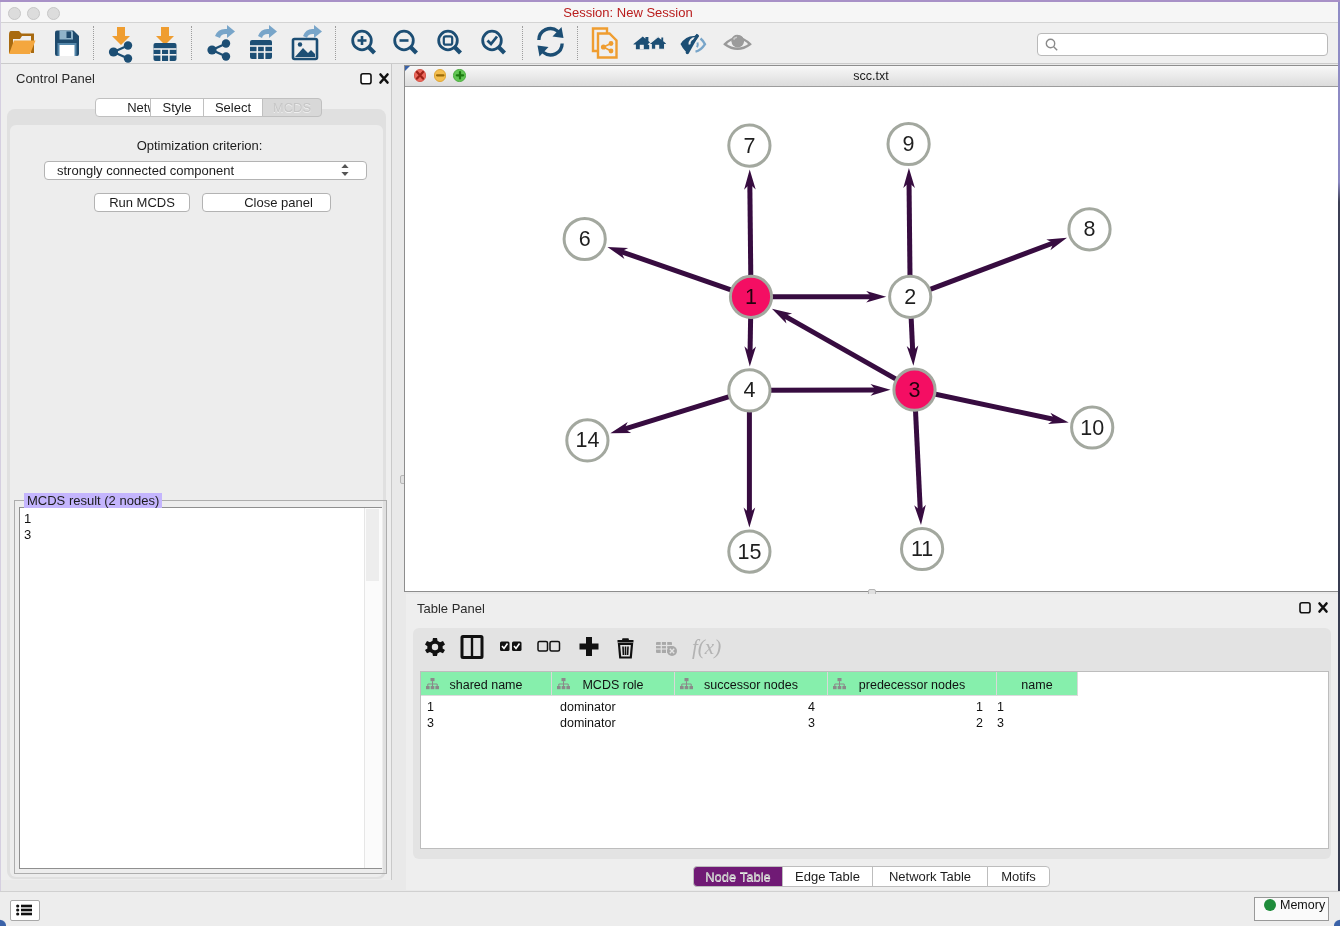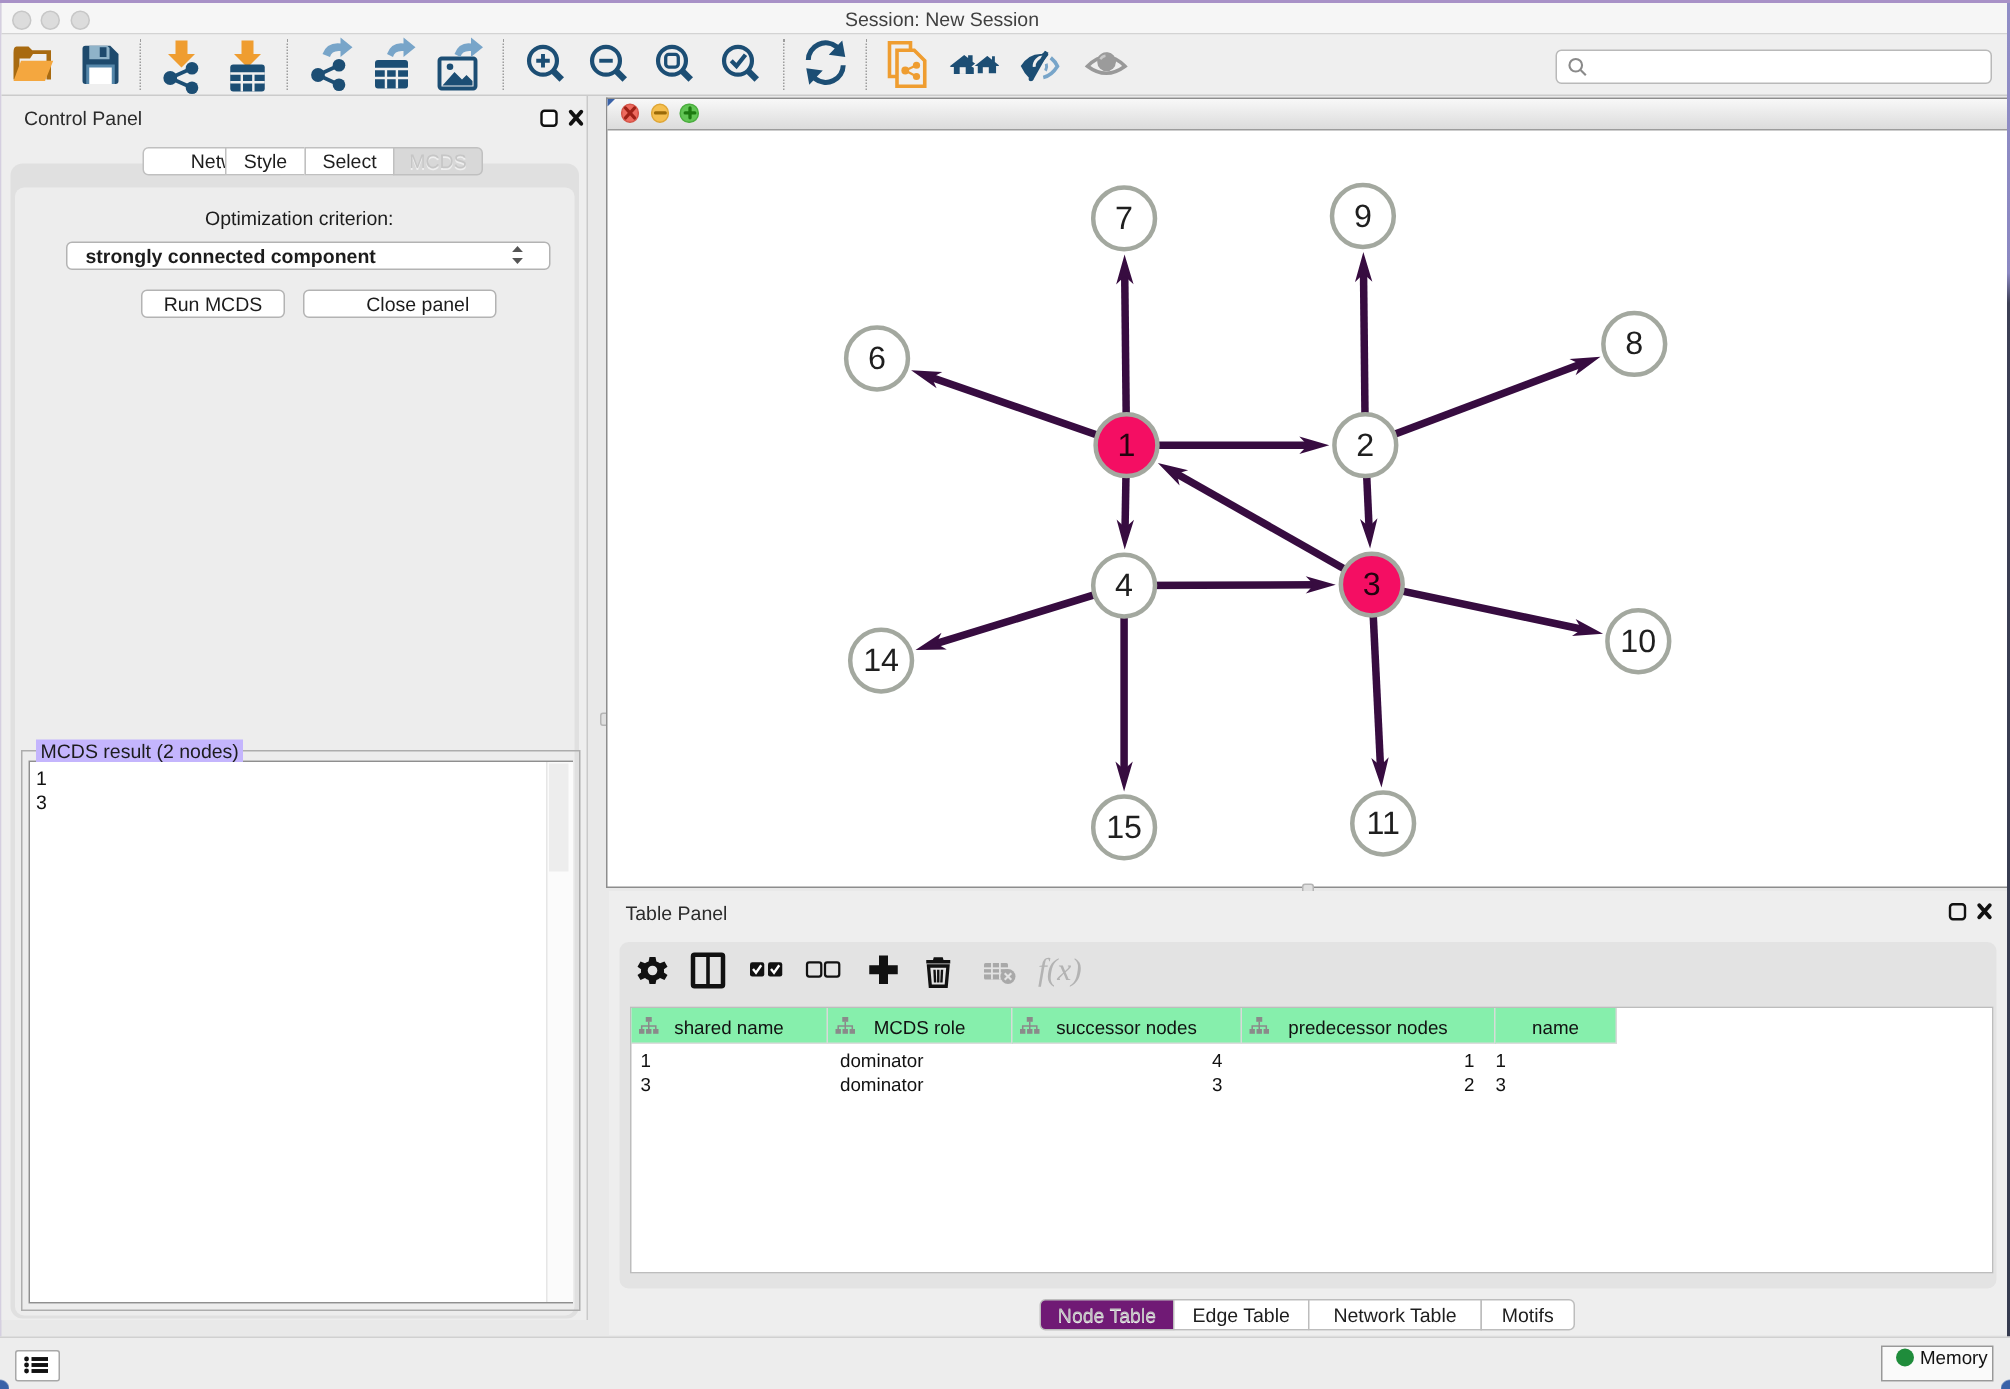--- a/index.html
+++ b/index.html
@@ -4,33 +4,33 @@
 html,body{margin:0;padding:0;}
 body{width:1340px;height:926px;position:relative;overflow:hidden;background:#e9e9e9;
   font-family:"Liberation Sans",sans-serif;-webkit-font-smoothing:antialiased;}
 .abs{position:absolute;}
 
 #topstrip{left:0;top:0;width:1340px;height:2px;background:#a891c7;}
 #leftedge{left:0;top:2px;width:1px;height:924px;background:#d5cfe0;}
 #rightedge{left:1338px;top:2px;width:2px;height:924px;background:linear-gradient(#908dc6 0px,#8b88c2 180px,#3c3f55 200px,#343a4e 924px);}
 #titlebar{left:1px;top:2px;width:1337px;height:20px;background:#f6f6f6;border-bottom:1px solid #d3d3d3;}
 .tl{width:11px;height:11px;border-radius:50%;background:#dcdcdc;border:1px solid #c7c7c7;top:6.5px;}
-#title{left:0;top:5px;width:1256px;text-align:center;font-size:13px;color:#404040;}
+#title{left:0;top:5px;width:1256px;text-align:center;font-size:13px;color:#b91c1c;}
 #toolbar{left:1px;top:23px;width:1337px;height:40px;background:#efefef;border-bottom:1px solid #cbcbcb;}
 .tsep{top:26px;width:0px;height:34px;border-left:1px dotted #9d9d9d;}
 #search{left:1037px;top:33px;width:289px;height:21px;background:#fff;border:1px solid #b9b9b9;border-radius:4px;}
 
 #cpanel{left:1px;top:64px;width:391px;height:816px;background:#eeeeee;border-right:1px solid #c9c9c9;box-sizing:border-box;}
 #cptitle{left:16px;top:71px;font-size:13px;color:#2b2b2b;}
 .tabrow{height:19px;font-size:13px;font-weight:400;color:#1d1d1d;}
 .tab{position:absolute;top:0;height:17px;background:#fff;border:1px solid #c0c0c0;text-align:center;line-height:17px;}
 #cpouter{left:7px;top:109px;width:379px;height:770px;background:#e0e0e0;border-radius:8px;}
 #cpinner{left:10px;top:125px;width:373px;height:752px;background:#ededed;border-radius:6px;}
 #optlabel{left:3px;top:138px;width:393px;text-align:center;font-size:13px;font-weight:400;color:#1c1c1c;}
-#combo{left:44px;top:161px;width:309px;height:17px;background:#fff;border:1px solid #b3b3b3;border-radius:4px;font-size:13px;font-weight:700;color:#1c1c1c;line-height:17px;padding-left:12px;box-sizing:content-box;}
+#combo{left:44px;top:161px;width:309px;height:17px;background:#fff;border:1px solid #b3b3b3;border-radius:4px;font-size:13px;font-weight:400;color:#1c1c1c;line-height:17px;padding-left:12px;box-sizing:content-box;}
 .btn{position:absolute;height:17px;background:#fff;border:1px solid #b3b3b3;border-radius:4px;font-size:13px;font-weight:400;color:#1c1c1c;text-align:center;line-height:17px;}
 
 #grpbox{left:14px;top:500px;width:371px;height:372px;border:1px solid #adadad;}
 #grplabel{left:24px;top:493px;background:#c4b5fd;padding:0 3px;font-size:13px;color:#1c1c1c;}
 #grpwhite{left:19px;top:507px;width:363px;height:362px;background:#fff;border:1px solid #8f8f8f;box-sizing:border-box;}
 #grptext{left:24px;top:511px;font-size:13px;color:#111;line-height:16px;}
 #grpsb{left:364px;top:508px;width:17px;height:360px;background:#fbfbfb;border-left:1px solid #e6e6e6;}
 #grpsbt{left:366px;top:509px;width:13px;height:72px;background:#ededed;}
 
 #vgrip{left:399.5px;top:474.5px;width:4px;height:7px;background:#e0e0e0;border:1px solid #b5b5b5;border-radius:2px;}
@@ -231,20 +231,21 @@
   <div class="abs" id="scctb"></div>
   <div class="abs mac" style="left:8.5px;background:#ed6a5e;border:1px solid #d45549;"></div>
   <div class="abs mac" style="left:28.5px;background:#f5bf4f;border:1px solid #dfa636;"></div>
   <div class="abs mac" style="left:48px;background:#61c554;border:1px solid #4aad3e;"></div>
   <svg class="abs" style="left:10.5px;top:5.4px;" width="60" height="9" viewBox="0 0 60 9">
     <path d="M1,1 L7,7.6 M7,1 L1,7.6" stroke="#9e2117" stroke-width="2.2" stroke-linecap="round"></path>
     <line x1="21" y1="4.3" x2="27.5" y2="4.3" stroke="#9a6a08" stroke-width="2.2" stroke-linecap="round"></line>
     <line x1="40.8" y1="4.3" x2="47.2" y2="4.3" stroke="#1c7a10" stroke-width="2.2" stroke-linecap="round"></line>
     <line x1="44" y1="1" x2="44" y2="7.5" stroke="#1c7a10" stroke-width="2.2" stroke-linecap="round"></line>
   </svg>
+  <div class="abs" id="scctitle">scc.txt</div>
 </div>
 <div class="abs" id="hgrip"></div>
 
 <svg id="graph" class="abs" style="left:0;top:0;" width="1340" height="926" viewBox="0 0 1340 926">
 <g stroke="#370c40" stroke-width="5">
 <line x1="751.0" y1="296.8" x2="749.8" y2="181.6"></line>
 <line x1="751.0" y1="296.8" x2="618.7" y2="250.8"></line>
 <line x1="751.0" y1="296.8" x2="874.2" y2="296.8"></line>
 <line x1="751.0" y1="296.8" x2="750.0" y2="354.4"></line>
 <line x1="910.2" y1="296.8" x2="909.0" y2="180.0"></line>

